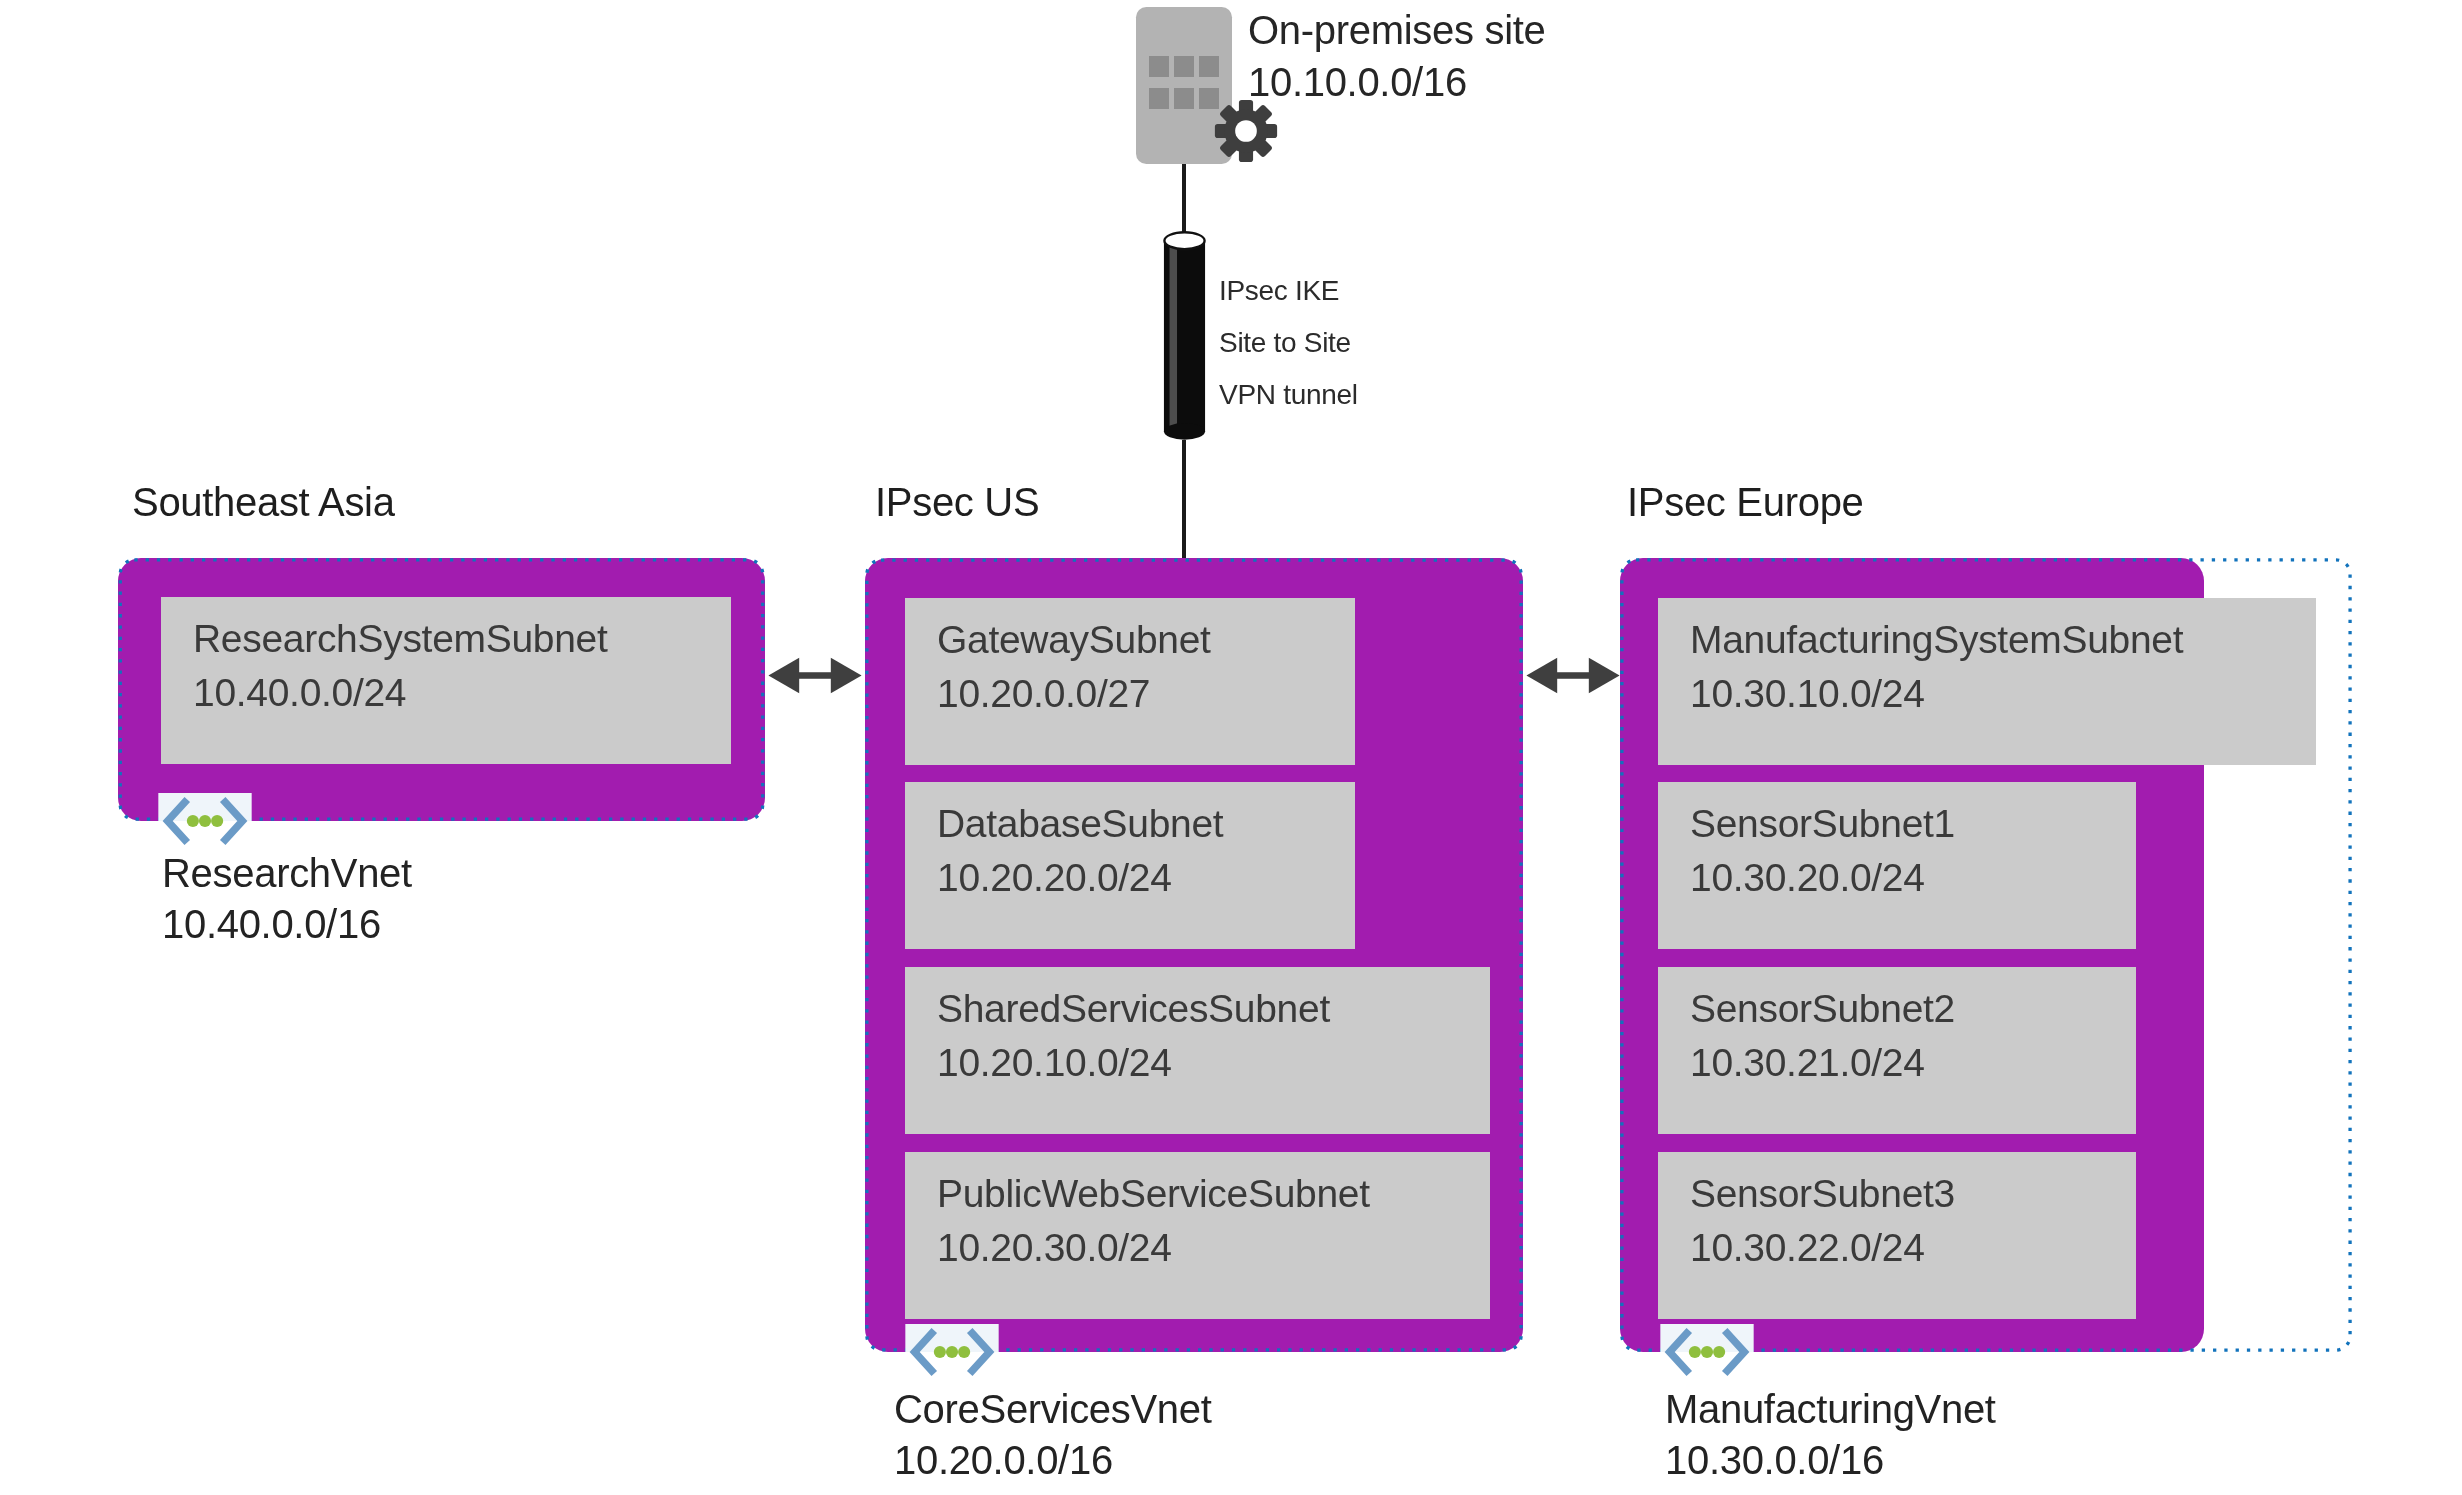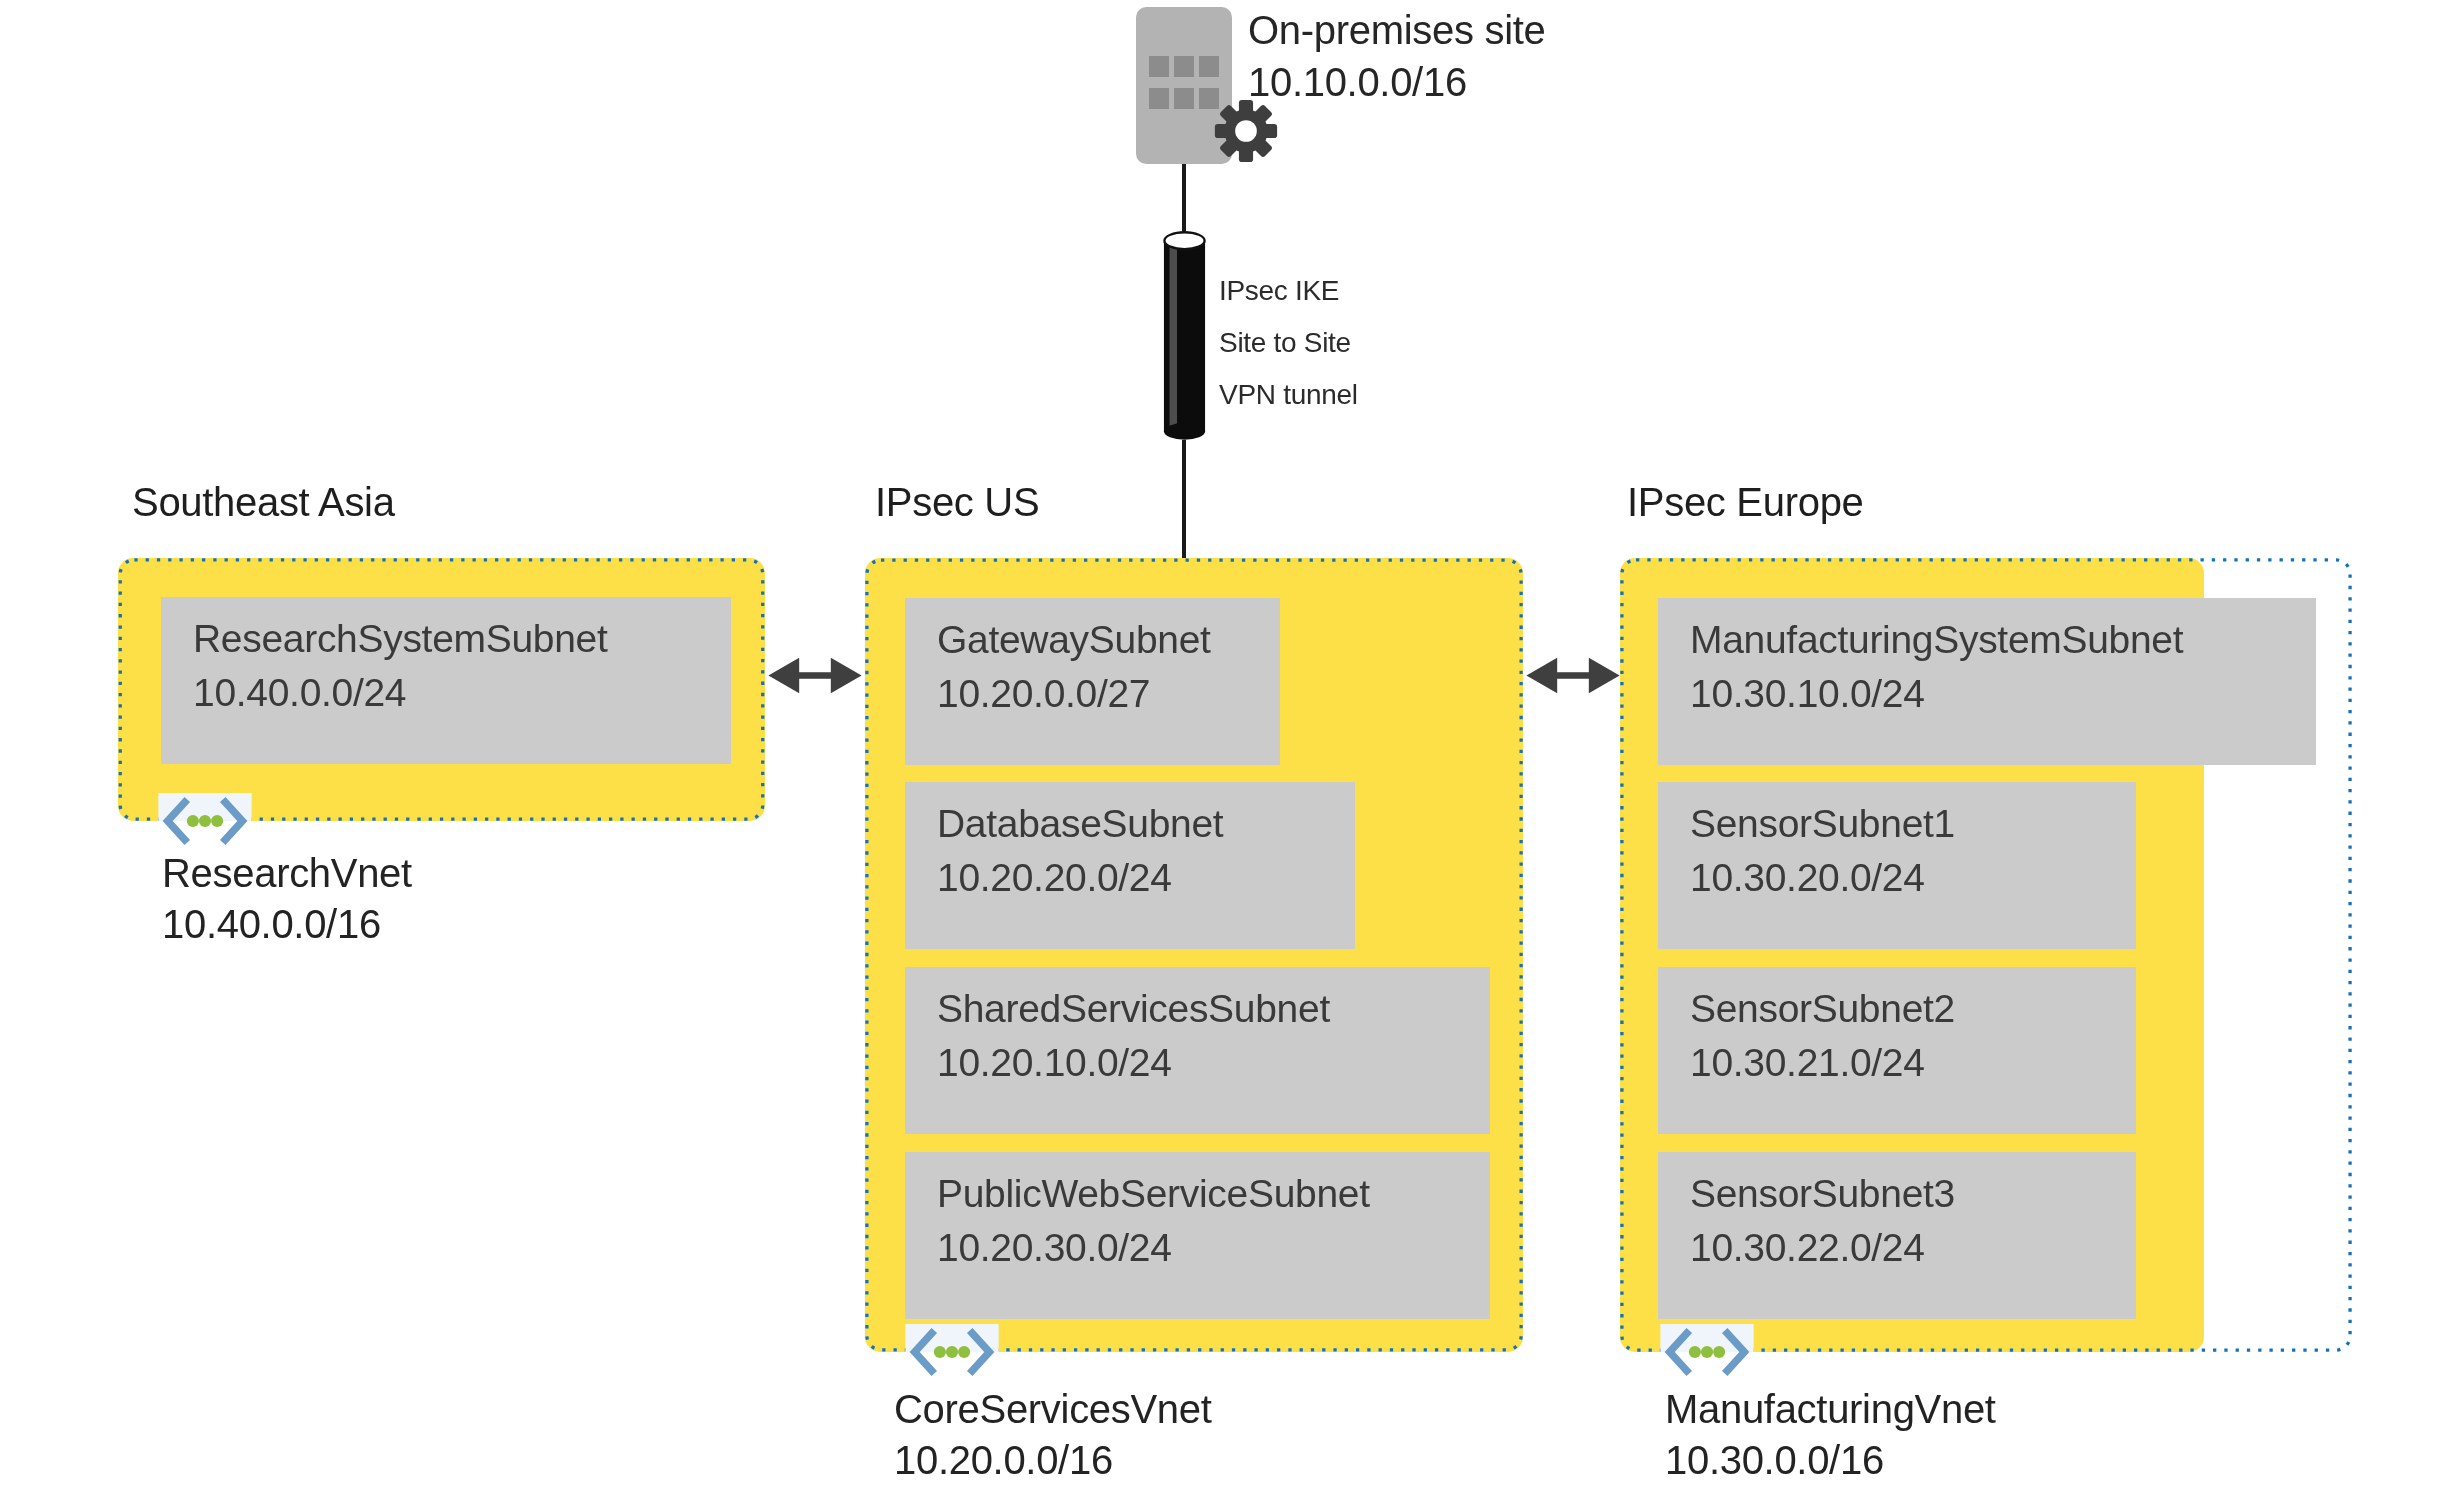--- a/index.html
+++ b/index.html
@@ -13,35 +13,35 @@
   .building{left:1136px;top:6.6px;width:96px;height:157px;background:#b3b3b3;border-radius:10.3px;}
   .building .win{position:absolute;width:20px;height:21px;background:#8c8c8c;}
   .onprem-label{left:1248px;top:3.8px;font-size:40px;line-height:52px;color:#262626;}
   .vline{width:3.8px;background:#1a1a1a;left:1182px;}
   .vline.upper{top:164px;height:73px;}
   .vline.lower{top:440px;height:119px;}
   .cylinder{left:1163px;top:229px;}
   .vpn-label{left:1219px;top:265px;font-size:28px;line-height:52px;color:#2b2b2b;}
 
   
-  .region{background:#fde047;border-radius:15px;}
+  .region{background:#a21caf;border-radius:23px;}
   .region > svg.border{position:absolute;left:0;top:0;}
   .region-label{font-size:40px;color:#1e1e1e;}
   .subnet{position:absolute;background:#cbcbcb;height:167px;padding:15px 0 0 32px;box-sizing:border-box;}
   .subnet .line{font-size:39px;line-height:54px;color:#3a3a3a;white-space:nowrap;}
   .vnet-icon{position:absolute;left:40px;bottom:-28px;width:94px;height:56px;}
   .vnet-label{font-size:40px;line-height:51px;color:#232323;}
 
   .r-se{left:118px;top:558px;width:647px;height:263px;}
   .r-eu{left:865px;top:558px;width:658px;height:794px;}
   .r-we{left:1620px;top:558px;width:584px;height:794px;}
 
   .r-se .subnet{left:43px;top:39px;width:570px;}
   .r-eu .subnet{left:40px;}
-  .r-eu .s0{top:40px;width:375px;}
+  .r-eu .s0{top:40px;width:450px;}
   .r-eu .s1{top:224px;width:450px;}
   .r-eu .s2{top:409px;width:585px;}
   .r-eu .s3{top:594px;width:585px;}
   .r-we .subnet{left:38px;}
   .r-we .s0{top:40px;width:658px;}
   .r-we .s1{top:224px;width:478px;}
   .r-we .s2{top:409px;width:478px;}
   .r-we .s3{top:594px;width:478px;}
 
   .arrow{top:655px;}

